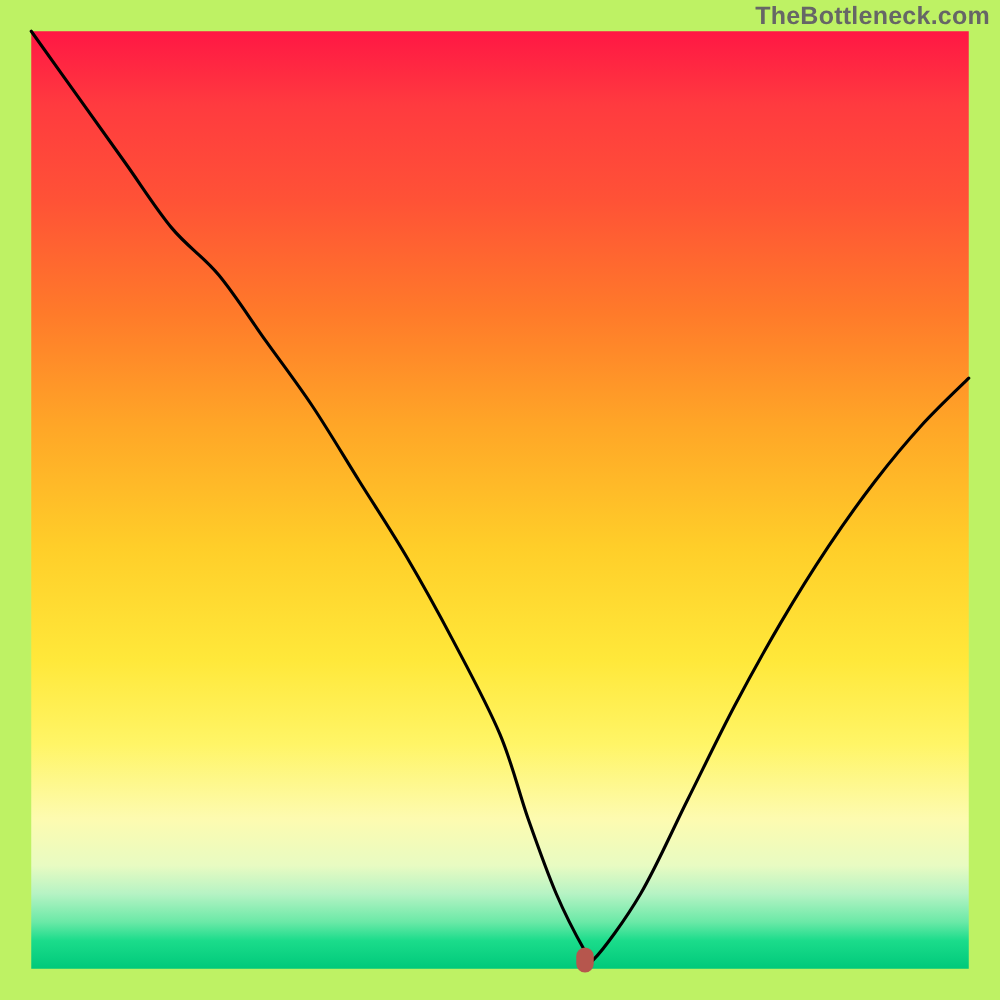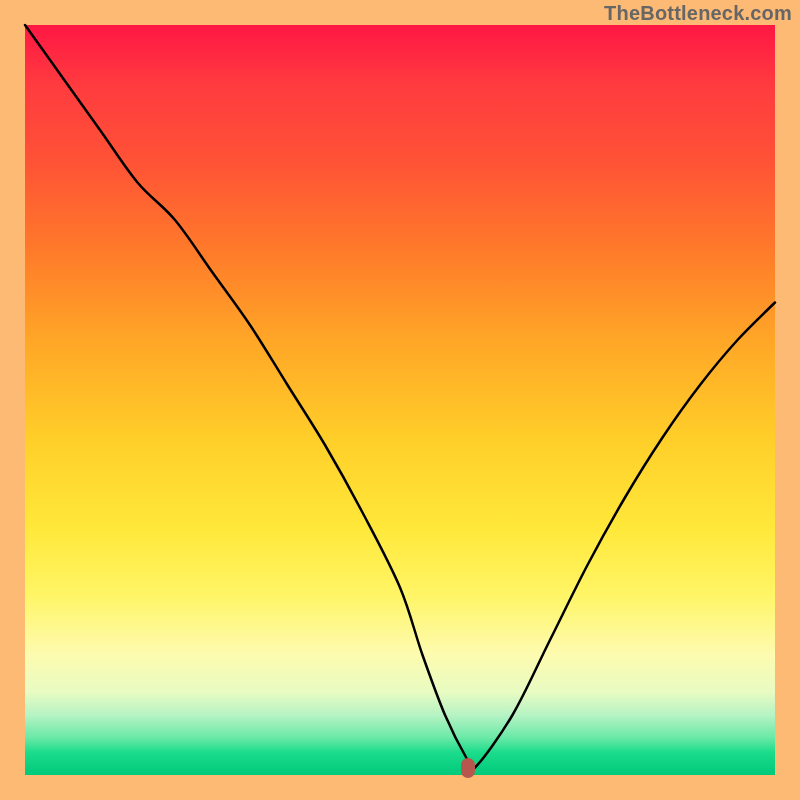--- a/index.html
+++ b/index.html
@@ -8,21 +8,21 @@
     width: 800px;
     height: 800px;
     background: #000;
     font-family: Arial, Helvetica, sans-serif;
     overflow: hidden;
   }
   .frame {
     position: relative;
     width: 800px;
     height: 800px;
-    background: #fdba74;
+    background: #bef264;
   }
   .attribution {
     position: absolute;
     top: 2px;
     right: 8px;
     color: #666;
     font-size: 20px;
     font-weight: 600;
     letter-spacing: 0.2px;
     z-index: 5;

